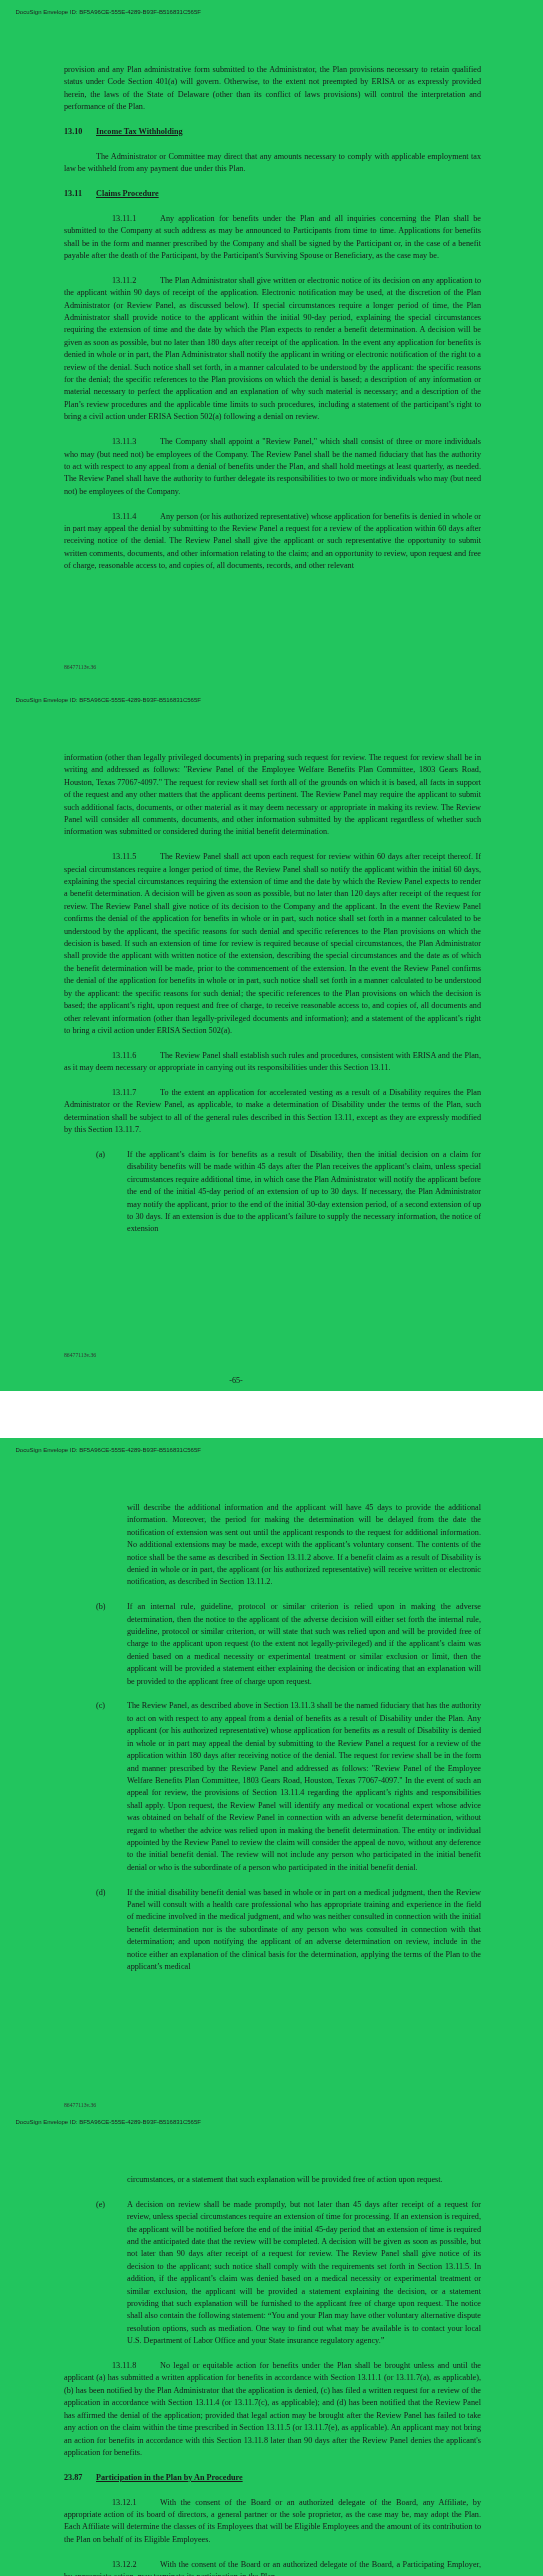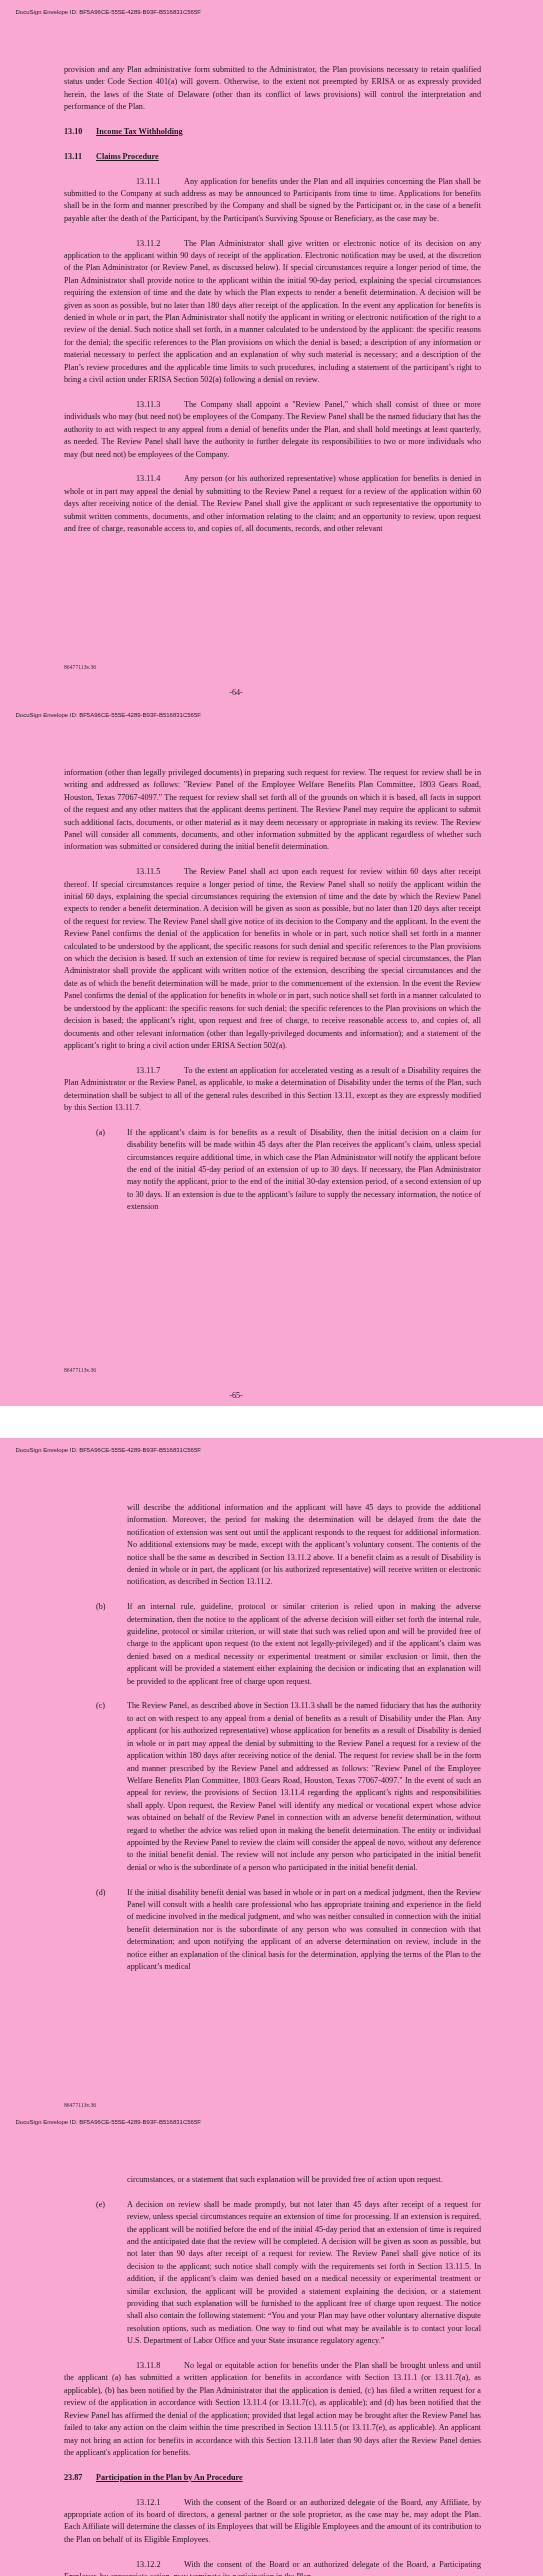--- a/index.html
+++ b/index.html
@@ -1,59 +1,61 @@
 <!DOCTYPE html>
 <html style="font-size:8.2px"><head>
 <meta charset="utf-8">
 <style>
   html, body { margin: 0; padding: 0; background: #ffffff; }
   body { width: 544px; height: 2813px; position: relative; overflow: hidden; color: #1a1a1a; }
-  .page { position: absolute; left: 0; width: 544px; height: 703px; background: #f9a8d4; }
+  .page { position: absolute; left: 0; width: 544px; height: 703px; background: #22c55e; }
   .envelope { position: absolute; left: 15.5px; top: 9.3px; font-family: "Liberation Sans", "DejaVu Sans", sans-serif; font-size: 6px; color: #222; letter-spacing: 0; white-space: nowrap; }
   .body { position: absolute; left: 64px; top: 64px; width: 417px; font-family: "Liberation Serif", "DejaVu Serif", serif; font-size: 8.2px; line-height: 12.4px; color: #1a1a1a; }
   .p { margin: 0 0 12.4px 0; text-align: justify; }
   .p.first-indent { text-indent: 32px; }
   .clause { text-align: justify; margin: 0 0 12.4px 0; }
-  .clause .num { display: inline-block; margin-left: 72px; width: 48px; text-indent: 0; }
+  .clause .num { display: inline-block; margin-left: 48px; width: 48px; text-indent: 0; }
   .heading { margin: 0 0 12.4px 0; font-weight: bold; }
   .heading .hnum { display: inline-block; width: 32px; font-family: Liberation Serif, serif; }
   .heading .htitle { text-decoration: underline; text-align: right; }
   .sub { position: relative; margin: 0 0 12.4px 63px; text-align: justify; }
   .sub .lbl { position: absolute; left: -31px; top: 0; }
   .nomargin { margin-bottom: 0 !important; }
   .pagenum { position: absolute; top: 653px; left: 0; width: 472px; text-align: center; font-family: "Liberation Serif", "DejaVu Serif", serif; font-size: 8.2px; color: #1a1a1a; margin-top: 35px; }
   .docid { position: absolute; top: 664px; left: 64px; font-family: "Liberation Serif", "DejaVu Serif", serif; font-size: 5.7px; color: #333; }
 </style>
 </head>
 <body>
 
 <div class="page" style="top:0px;">
   <div class="envelope">DocuSign Envelope ID: BF5A96CE-555E-4289-B93F-B516831C565F</div>
   <div class="body">
     <p class="p">provision and any Plan administrative form submitted to the Administrator, the Plan provisions necessary to retain qualified status under Code Section 401(a) will govern. Otherwise, to the extent not preempted by ERISA or as expressly provided herein, the laws of the State of Delaware (other than its conflict of laws provisions) will control the interpretation and performance of the Plan.</p>
     <div class="heading">
       <span class="hnum">13.10</span><span class="htitle">Income Tax Withholding</span>
     </div>
+    <p class="p first-indent">The Administrator or Committee may direct that any amounts necessary to comply with applicable employment tax law be withheld from any payment due under this Plan.</p>
     <div class="heading">
       <span class="hnum">13.11</span><span class="htitle">Claims Procedure</span>
     </div>
     <p class="clause"><span class="num">13.11.1</span><span>Any application for benefits under the Plan and all inquiries concerning the Plan shall be submitted to the Company at such address as may be announced to Participants from time to time.  Applications for benefits shall be in the form and manner prescribed by the Company and shall be signed by the Participant or, in the case of a benefit payable after the death of the Participant, by the Participant's Surviving Spouse or Beneficiary, as the case may be.</span></p>
     <p class="clause"><span class="num">13.11.2</span><span>The Plan Administrator shall give written or electronic notice of its decision on any application to the applicant within 90 days of receipt of the application.  Electronic notification may be used, at the discretion of the Plan Administrator (or Review Panel, as discussed below).  If special circumstances require a longer period of time, the Plan Administrator shall provide notice to the applicant within the initial 90-day period, explaining the special circumstances requiring the extension of time and the date by which the Plan expects to render a benefit determination.  A decision will be given as soon as possible, but no later than 180 days after receipt of the application.  In the event any application for benefits is denied in whole or in part, the Plan Administrator shall notify the applicant in writing or electronic notification of the right to a review of the denial.  Such notice shall set forth, in a manner calculated to be understood by the applicant:  the specific reasons for the denial; the specific references to the Plan provisions on which the denial is based; a description of any information or material necessary to perfect the application and an explanation of why such material is necessary; and a description of the Plan’s review procedures and the applicable time limits to such procedures, including a statement of the participant’s right to bring a civil action under ERISA Section 502(a) following a denial on review.</span></p>
     <p class="clause"><span class="num">13.11.3</span><span>The Company shall appoint a "Review Panel," which shall consist of three or more individuals who may (but need not) be employees of the Company.  The Review Panel shall be the named fiduciary that has the authority to act with respect to any appeal from a denial of benefits under the Plan, and shall hold meetings at least quarterly, as needed.  The Review Panel shall have the authority to further delegate its responsibilities to two or more individuals who may (but need not) be employees of the Company.</span></p>
     <p class="clause nomargin"><span class="num">13.11.4</span><span>Any person (or his authorized representative) whose application for benefits is denied in whole or in part may appeal the denial by submitting to the Review Panel a request for a review of the application within 60 days after receiving notice of the denial.  The Review Panel shall give the applicant or such representative the opportunity to submit written comments, documents, and other information relating to the claim; and an opportunity to review, upon request and free of charge, reasonable access to, and copies of, all documents, records, and other relevant</span></p>
   </div>
   <div class="pagenum">-64-</div>
   <div class="docid">86477113v.36</div>
 </div>
 
-<div class="page" style="top:703px;">
+<div class="page" style="top:688px;">
   <div class="envelope">DocuSign Envelope ID: BF5A96CE-555E-4289-B93F-B516831C565F</div>
   <div class="body">
     <p class="p">information (other than legally privileged documents) in preparing such request for review.  The request for review shall be in writing and addressed as follows:  "Review Panel of the Employee Welfare Benefits Plan Committee, 1803 Gears Road, Houston, Texas 77067-4097."  The request for review shall set forth all of the grounds on which it is based, all facts in support of the request and any other matters that the applicant deems pertinent.  The Review Panel may require the applicant to submit such additional facts, documents, or other material as it may deem necessary or appropriate in making its review.  The Review Panel will consider all comments, documents, and other information submitted by the applicant regardless of whether such information was submitted or considered during the initial benefit determination.</p>
     <p class="clause"><span class="num">13.11.5</span><span>The Review Panel shall act upon each request for review within 60 days after receipt thereof.  If special circumstances require a longer period of time, the Review Panel shall so notify the applicant within the initial 60 days, explaining the special circumstances requiring the extension of time and the date by which the Review Panel expects to render a benefit determination.  A decision will be given as soon as possible, but no later than 120 days after receipt of the request for review.  The Review Panel shall give notice of its decision to the Company and the applicant.  In the event the Review Panel confirms the denial of the application for benefits in whole or in part, such notice shall set forth in a manner calculated to be understood by the applicant, the specific reasons for such denial and specific references to the Plan provisions on which the decision is based.  If such an extension of time for review is required because of special circumstances, the Plan Administrator shall provide the applicant with written notice of the extension, describing the special circumstances and the date as of which the benefit determination will be made, prior to the commencement of the extension.  In the event the Review Panel confirms the denial of the application for benefits in whole or in part, such notice shall set forth in a manner calculated to be understood by the applicant:  the specific reasons for such denial; the specific references to the Plan provisions on which the decision is based; the applicant’s right, upon request and free of charge, to receive reasonable access to, and copies of, all documents and other relevant information (other than legally-privileged documents and information); and a statement of the applicant’s right to bring a civil action under ERISA Section 502(a).</span></p>
+    <p class="clause"><span class="num">13.11.6</span><span>The Review Panel shall establish such rules and procedures, consistent with ERISA and the Plan, as it may deem necessary or appropriate in carrying out its responsibilities under this Section 13.11.</span></p>
     <p class="clause"><span class="num">13.11.7</span><span>To the extent an application for accelerated vesting as a result of a Disability requires the Plan Administrator or the Review Panel, as applicable, to make a determination of Disability under the terms of the Plan, such determination shall be subject to all of the general rules described in this Section 13.11, except as they are expressly modified by this Section 13.11.7.</span></p>
     <div class="sub nomargin">
       <span class="lbl">(a)</span>
       <span>If the applicant’s claim is for benefits as a result of Disability, then the initial decision on a claim for disability benefits will be made within 45 days after the Plan receives the applicant’s claim, unless special circumstances require additional time, in which case the Plan Administrator will notify the applicant before the end of the initial 45-day period of an extension of up to 30 days.  If necessary, the Plan Administrator may notify the applicant, prior to the end of the initial 30-day extension period, of a second extension of up to 30 days.  If an extension is due to the applicant’s failure to supply the necessary information, the notice of extension</span>
     </div>
   </div>
   <div class="pagenum">-65-</div>
   <div class="docid">86477113v.36</div>
 </div>
 

